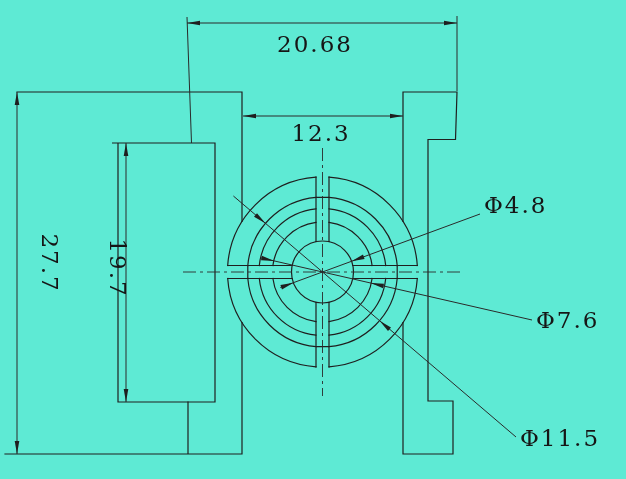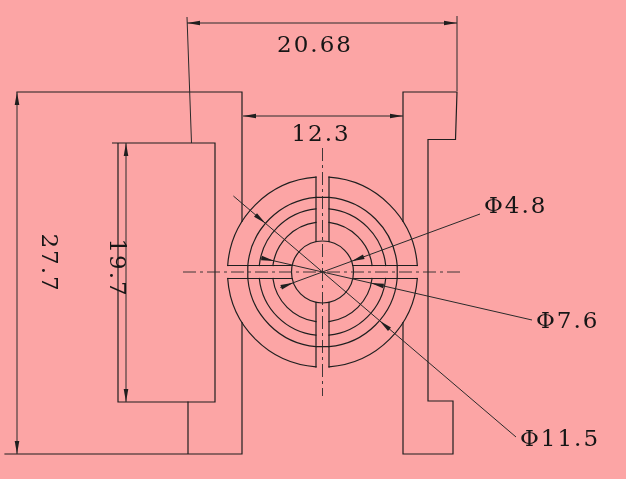--- a/index.html
+++ b/index.html
@@ -1,17 +1,17 @@
 <!DOCTYPE html>
 <html><head>
 <meta charset="utf-8">
 <style>
   html,body{margin:0;padding:0;background:#e8e8e8;}
   #stage{
-    position:relative;width:626px;height:479px;background:#fca5a5;
+    position:relative;width:626px;height:479px;background:#5eead4;
     font-family:"DejaVu Serif","Liberation Serif",serif;overflow:hidden;
   }
   svg{position:absolute;left:0;top:0;}
   .outline{fill:none;stroke:#1f1f1f;stroke-width:1.2;stroke-linecap:square;}
   .thin{fill:none;stroke:#2a2a2a;stroke-width:1;stroke-linecap:butt;}
   .cl{fill:none;stroke:#2a2a2a;stroke-width:0.9;stroke-dasharray:13 4 3 4;}
   .ah{fill:#1f1f1f;stroke:none;}
   text{fill:#161616;font-family:"DejaVu Serif","Liberation Serif",serif;}
   .dimtxt{font-size:23px;letter-spacing:2px;}
   .diatxt{font-size:23px;letter-spacing:2px;}

